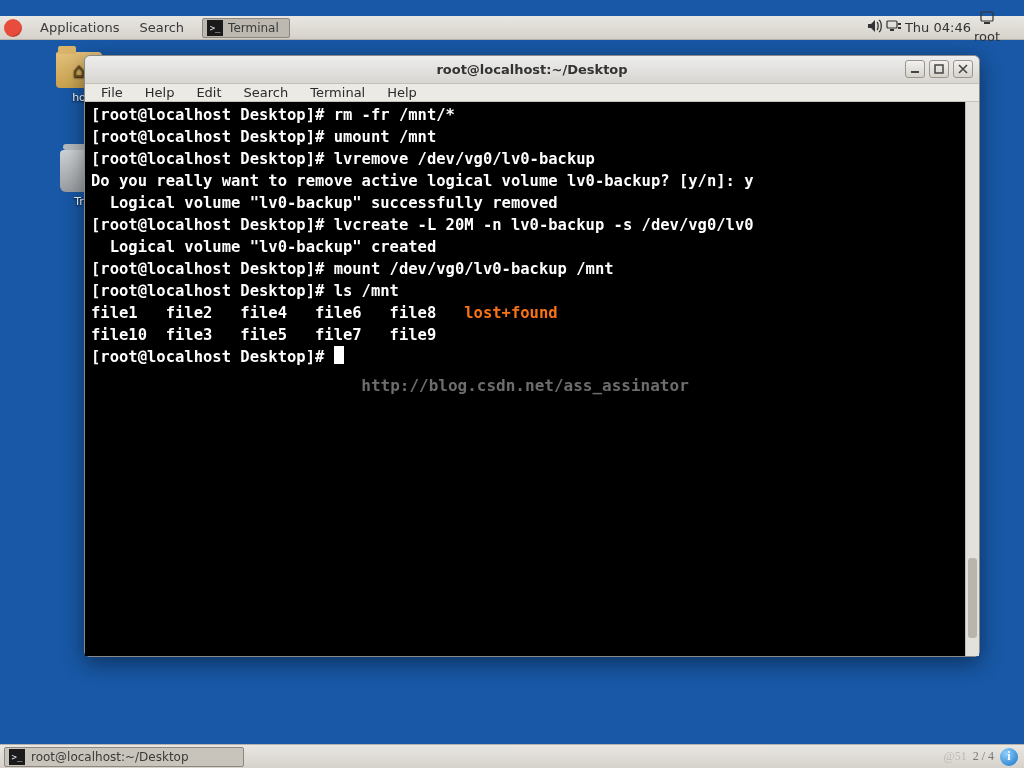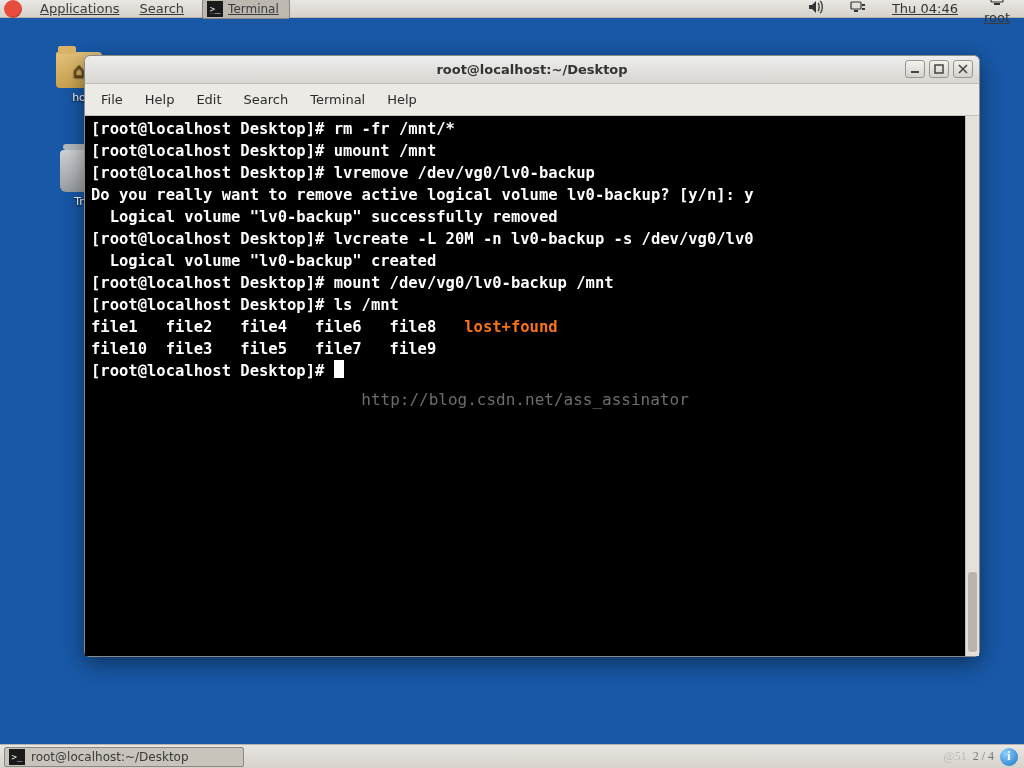--- a/index.html
+++ b/index.html
@@ -6,26 +6,25 @@
 body {
   width: 1024px; height: 768px;
   background: #1858a6;
   font-family: "DejaVu Sans", "Liberation Sans", sans-serif;
   font-size: 13px;
   overflow: hidden;
   position: relative;
 }
 
 .top-panel {
-  position: absolute; top: 0; left: 0; right: 0; height: 18px;
+  position: absolute; top: 16px; left: 0; right: 0; height: 24px;
   background: linear-gradient(#e9e7e3, #d6d2cb);
   border-bottom: 1px solid #b7b3ab;
   display: flex; align-items: center;
   color: #3a3a3a;
-  text-decoration: underline;
 }
 .top-panel .left { display: flex; align-items: center; gap: 4px; }
 .top-panel .logo {
   width: 18px; height: 18px; margin: 0 6px 0 4px;
   background: radial-gradient(circle at 40% 35%, #e74c3c 0 60%, #7a1a12 100%);
   border-radius: 50%;
 }
 .top-panel .menu-item { padding: 3px 8px; cursor: pointer; }
 .top-panel .taskbtn {
   margin-left: 6px;
@@ -35,21 +34,21 @@
   border: 1px solid #8c887f;
   border-radius: 2px; height: 20px;
   font-size: 12px;
 }
 .top-panel .taskbtn .ticon {
   width: 16px; height: 16px; background: #1a1a1a;
   display: flex; align-items: center; justify-content: center;
   color: #eee; font-size: 9px; font-family: monospace;
 }
 .top-panel .spacer { flex: 1; }
-.top-panel .tray { display: flex; align-items: center; gap: 26px; padding-right: 14px; color: #333; }
+.top-panel .tray { display: flex; align-items: center; gap: 3px; padding-right: 24px; color: #333; }
 .top-panel .tray .ico { width: 16px; text-align: center; }
 .top-panel .user { display:flex; align-items:center; gap:4px;flex-direction:column; }
 
 
 .desktop-icon { position: absolute; width: 70px; text-align: center; color: #fff; font-size: 11px; text-shadow: 0 1px 2px #000; }
 .desktop-icon .folder {
   width: 46px; height: 36px; margin: 0 auto 3px;
   background: linear-gradient(#e3c07a, #c9a24e);
   border-radius: 2px 4px 4px 4px;
   position: relative;
@@ -92,21 +91,21 @@
   font-weight: bold; color: #333;
 }
 .titlebar .controls { position: absolute; right: 6px; top: 4px; display: flex; gap: 4px; }
 .titlebar .controls .btn {
   width: 20px; height: 18px; border: 1px solid #9a968f;
   background: linear-gradient(#f3f1ee,#d6d3cc);
   border-radius: 3px; display:flex; align-items:center; justify-content:center;
   font-size: 11px; color:#444; cursor:pointer;
 }
 .menubar {
-  height: 32px; display:flex; align-items:center; gap: 2px;
+  height: 18px; display:flex; align-items:center; gap: 2px;
   padding: 0 6px; background:#eceae5; border-bottom:1px solid #c5c2bc;
   color:#2b2b2b;
 }
 .menubar .mitem { padding: 2px 10px; cursor:pointer; }
 .term-wrap { flex:1; display:flex;justify-content:flex-end; }
 .term {
   flex:1; background:#000; color:#fff;
   font-family: "DejaVu Sans Mono","Liberation Mono",monospace;
   font-size: 15.5px; font-weight: bold; line-height: 22px;
   padding: 2px 6px;
@@ -114,21 +113,21 @@
   position: relative;
   overflow: hidden;
 }
 .term .blue { color:#f97316; }
 .term .cursor {
   display:inline-block; width:10px; height:18px; background:#fff;
   vertical-align:-2px;
 }
 .term .watermark {
   position:absolute; left:50%; top:273px; transform:translateX(-50%);
-  color:#6d6d6d; font-weight:normal; font-size:16px;
+  color:#6d6d6d; font-weight:bold; font-size:16px;
   font-family: "DejaVu Sans Mono", monospace;
 }
 .term-scrollbar {
   width: 14px; background:#e3e1dc; border-left:1px solid #c4c0b9;
 }
 .term-scrollbar .thumb {
   margin: 4px 2px; height: 80px; background:#b9b5ad; border-radius:3px;
   position: relative; top: 452px;
 }
 

